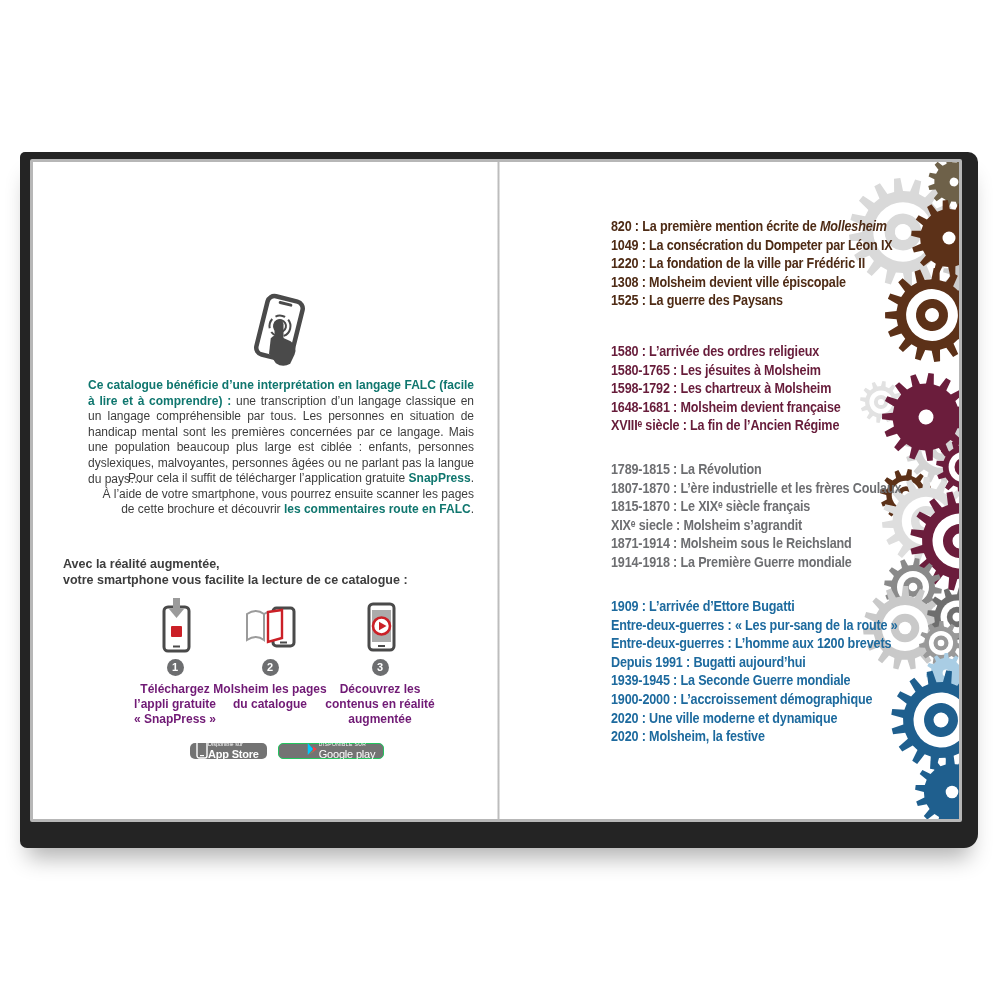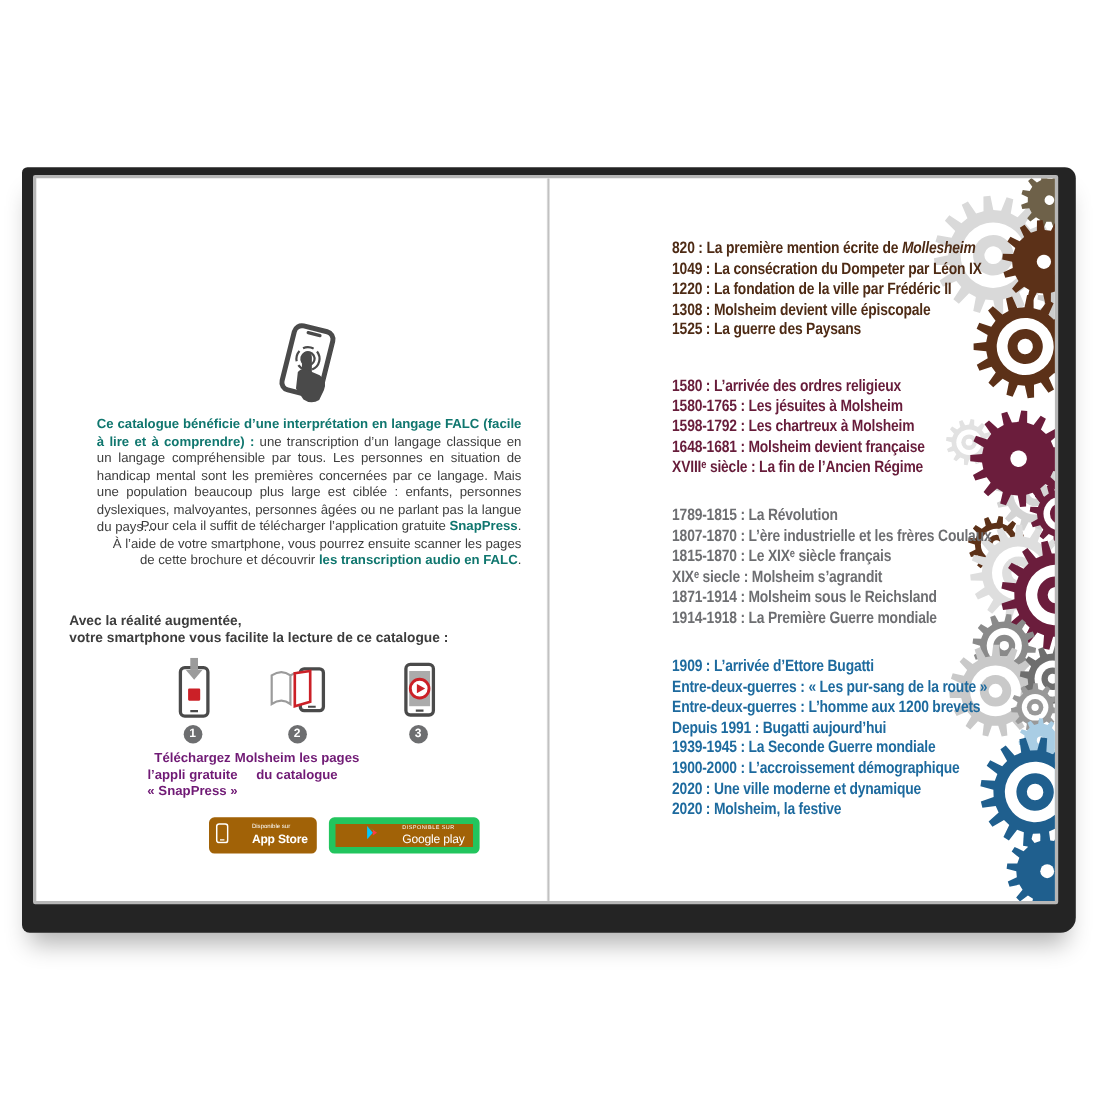--- a/index.html
+++ b/index.html
@@ -25,23 +25,23 @@
     font-weight:bold;color:#3d3d3d;font-size:12.5px;line-height:16px;}
   .step-col{position:absolute;top:436px;text-align:center;}
   .sc0{left:84px;width:116px;}
   .sc1{left:180px;width:114px;}
   .sc2{left:282px;width:130px;}
   .step-icon{width:56px;height:56px;margin:0 auto;}
   .step-num{width:17px;height:17px;border-radius:50%;background:#6d6e70;color:#fff;
     font-size:11px;font-weight:bold;line-height:17px;text-align:center;margin:5px auto 6px;}
   .step-caption{font-size:12px;font-weight:bold;color:#701a75;line-height:15px;white-space:pre-line;}
   .badges{position:absolute;left:157px;top:581px;display:flex;gap:11px;}
-  .badge{height:33px;background:#a16207;border-radius:5px;display:flex;align-items:center;
-    padding:0 8px 0 6px;gap:21px;cursor:pointer;}
-  .badge.gplay{border:6px solid #22c55e;box-sizing:border-box;padding-left:28px;}
+  .badge{height:16px;background:#737373;border-radius:5px;display:flex;align-items:center;
+    padding:0 8px 0 6px;gap:0;cursor:pointer;}
+  .badge.gplay{border:1px solid #22c55e;box-sizing:border-box;padding-left:28px;}
   .btxt{display:flex;flex-direction:column;line-height:1;}
   .bt{color:#fff;font-size:5.5px;margin-bottom:2px;}
   .bb{color:#fff;font-size:11px;font-weight:bold;letter-spacing:-0.2px;}
   .gplay .bt{font-size:5px;letter-spacing:0.4px;}
   .gplay .bb{font-weight:normal;font-size:11px;}
   
   .tl-block{position:absolute;left:578px;width:340px;font-size:15px;font-weight:bold;
     line-height:18.6px;white-space:nowrap;transform:scaleX(0.84);transform-origin:left top;
     letter-spacing:-0.2px;}
   .tl-b0{top:55px;}  .tl-b1{top:180px;}  .tl-b2{top:298px;}  .tl-b3{top:435px;}
@@ -173,21 +173,21 @@
             <circle cx="38" cy="36" r="6" fill="none" stroke="#4a4a4a" stroke-width="2"></circle>
             <circle cx="38" cy="36" r="10.5" fill="none" stroke="#4a4a4a" stroke-width="2" stroke-dasharray="10 4"></circle>
             <rect x="34" y="30" width="9" height="24" rx="4.5" fill="#4a4a4a" transform="rotate(-14 38 42)"></rect>
             <path d="M32,50 q2,-5 8,-4 l12,2 q8,3 7,12 l-2,10 q-6,6 -14,3 l-9,-8 Z" fill="#4a4a4a"></path>
           </g>
         </svg>
       </div>
 
       <p class="para p1"><b>Ce catalogue bénéficie d’une interprétation en langage FALC (facile à lire et à comprendre) :</b> une transcription d’un langage classique en un langage compréhensible par tous. Les personnes en situation de handicap mental sont les premières concernées par ce langage. Mais une population beaucoup plus large est ciblée : enfants, personnes dyslexiques, malvoyantes, personnes âgées ou ne parlant pas la langue du pays…</p>
 
-      <p class="para p2"><span>Pour cela il suffit de télécharger l’application gratuite <b>SnapPress</b>.</span><br><span>À l’aide de votre smartphone, vous pourrez ensuite scanner les pages de cette brochure et découvrir <b>les transcription audio en FALC</b>.</span></p>
+      <p class="para p2"><span>Pour cela il suffit de télécharger l’application gratuite <b>SnapPress</b>.</span><br><span>À l’aide de votre smartphone, vous pourrez ensuite scanner les pages de cette brochure et découvrir <b>les commentaires route en FALC</b>.</span></p>
 
       <div class="ar-heading">
         <div>Avec la réalité augmentée,</div>
         <div>votre smartphone vous facilite la lecture de ce catalogue :</div>
       </div>
 
       <div id="steps">
           <div class="step-col sc0">
             <div class="step-icon"><svg viewBox="0 0 56 56">
                 <rect x="17" y="9" width="25" height="44" rx="4" fill="#fff" stroke="#4a4a4a" stroke-width="3"></rect>
@@ -215,20 +215,23 @@
           </div>
           <div class="step-col sc2">
             <div class="step-icon"><svg viewBox="0 0 56 56">
                 <rect x="17" y="6" width="25" height="46" rx="4" fill="#fff" stroke="#4a4a4a" stroke-width="3"></rect>
    <rect x="20" y="12" width="19" height="32" fill="#ababab"></rect>
    <circle cx="29.5" cy="28" r="8.5" fill="#fff" stroke="#cb2027" stroke-width="2.6"></circle>
    <path d="M27,23.8 L34.5,28 L27,32.2 Z" fill="#cb2027"></path>
    <line x1="26" y1="48" x2="33" y2="48" stroke="#4a4a4a" stroke-width="2"></line>
               </svg></div>
             <div class="step-num">3</div>
+            <div class="step-caption">Découvrez les
+contenus en réalité
+augmentée</div>
           </div>
         </div>
 
       <div class="badges">
         <div class="badge">
           <span>
             <svg width="12" height="19" viewBox="0 0 12 19">
               <rect x="1" y="1" width="10" height="17" rx="2.2" fill="none" stroke="#fff" stroke-width="1.4"></rect>
               <line x1="4" y1="15.6" x2="8" y2="15.6" stroke="#fff" stroke-width="1.2"></line>
             </svg>

